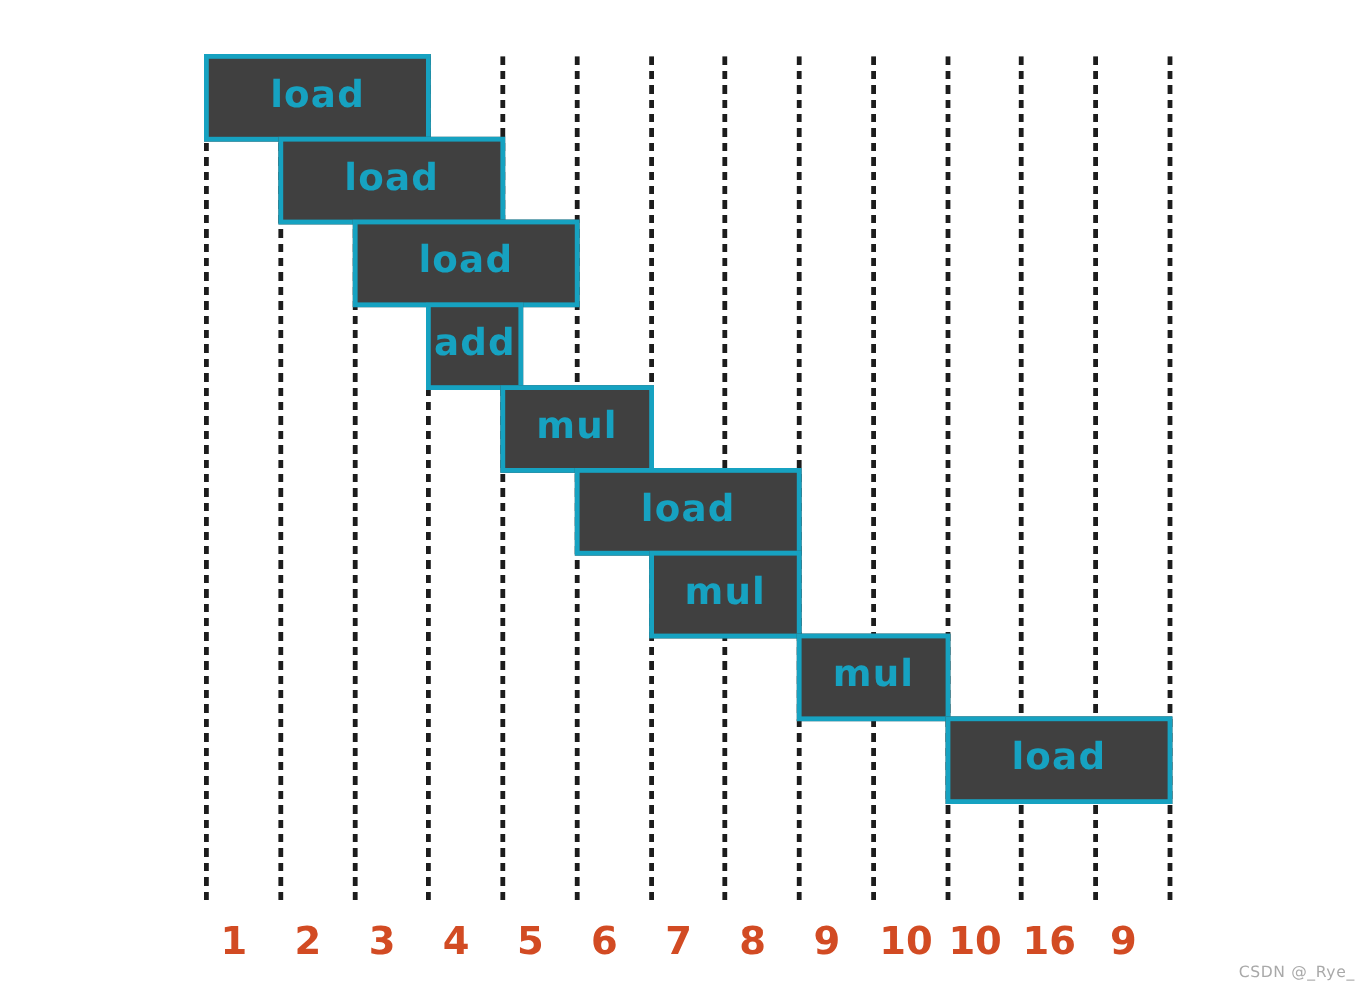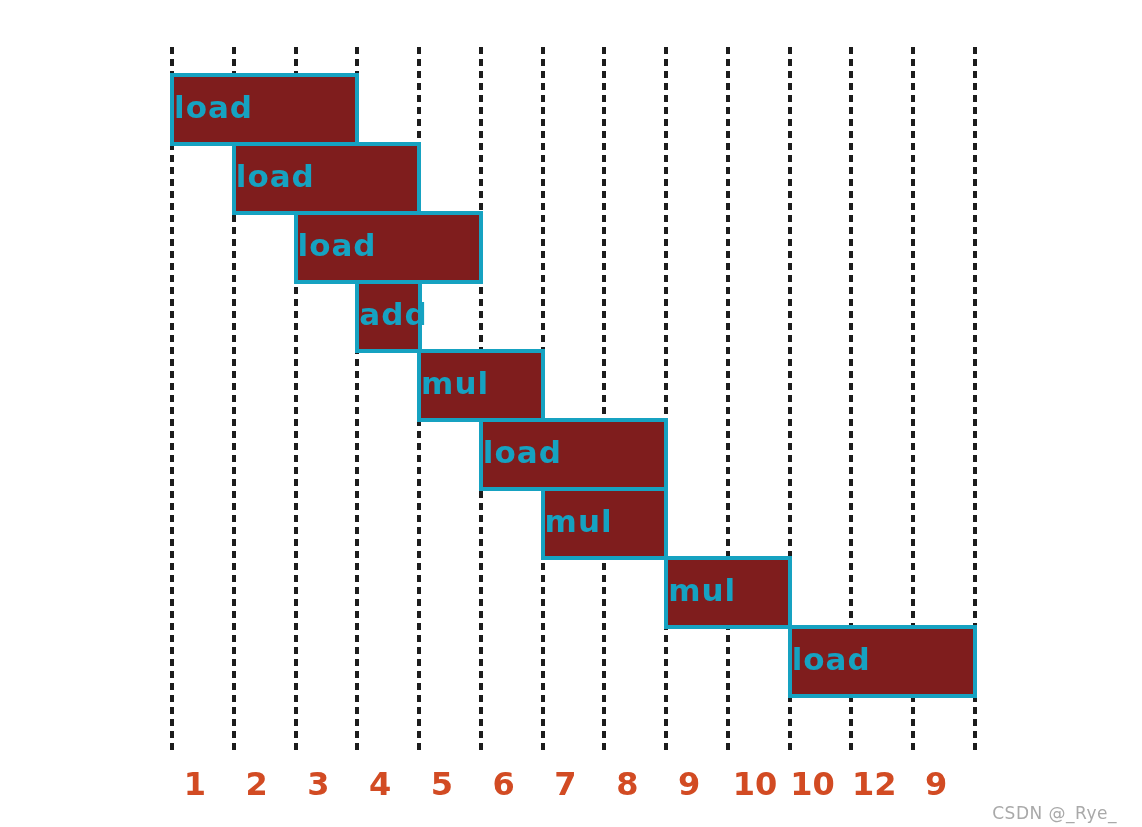--- a/index.html
+++ b/index.html
@@ -11,46 +11,46 @@
     font-family:"DejaVu Sans", sans-serif;
   }
   .grid-line{
     position:absolute;
     width:4px;
     background:repeating-linear-gradient(to bottom, var(--grid,#1c1c1c) 0 7px, transparent 7px 12px);
   }
   .instr-box{
     position:absolute;
     box-sizing:border-box;
-    background:#7f1d1d;
+    background:#404040;
     border:4px solid var(--teal,#16a2c1);
-    display:flex;align-items:center;justify-content:flex-start;margin-top:28px;
+    display:flex;align-items:center;justify-content:center;
   }
   .instr-label{
     color:var(--teal,#16a2c1);
     font-size:31px;
     font-weight:600;
     letter-spacing:1px;
     line-height:1;
     padding-bottom:4px;
   }
   .cycle-label{
     position:absolute;
     width:70px;
     text-align:center;
     color:var(--orange,#d24b23);
     font-size:32px;
     font-weight:600;
     line-height:1;
   }
   #watermark{
     position:absolute;
-    right:25px;top:803px;
+    right:13px;top:803px;
     color:#a9a9a9;
-    font-size:17px;
+    font-size:13px;
     letter-spacing:0.5px;
   }
 </style>
 </head>
 <body>
 
 <div id="stage" style="--teal: #16a2c1; --grid: #1c1c1c; --orange: #d24b23; --bg: #ffffff;">
   <div id="grid">
       <div class="grid-line" style="left: 170px; top: 47px; height: 706px;"></div>
       <div class="grid-line" style="left: 231.77px; top: 47px; height: 706px;"></div>
@@ -70,21 +70,21 @@
   <div id="boxes">
       <div class="instr-box" style="left: 170px; width: 189.31px; top: 45px; height: 73px;">
         <span class="instr-label">load</span>
       </div>
       <div class="instr-box" style="left: 231.77px; width: 189.31px; top: 114px; height: 73px;">
         <span class="instr-label">load</span>
       </div>
       <div class="instr-box" style="left: 293.54px; width: 189.31px; top: 183px; height: 73px;">
         <span class="instr-label">load</span>
       </div>
-      <div class="instr-box" style="left: 355.31px; width: 67px; top: 252px; height: 73px;">
+      <div class="instr-box" style="left: 355.31px; width: 81px; top: 252px; height: 73px;">
         <span class="instr-label">add</span>
       </div>
       <div class="instr-box" style="left: 417.08px; width: 127.54px; top: 321px; height: 73px;">
         <span class="instr-label">mul</span>
       </div>
       <div class="instr-box" style="left: 478.85px; width: 189.31px; top: 390px; height: 73px;">
         <span class="instr-label">load</span>
       </div>
       <div class="instr-box" style="left: 540.62px; width: 127.54px; top: 459px; height: 73px;">
         <span class="instr-label">mul</span>
@@ -101,17 +101,17 @@
       <div class="cycle-label" style="left: 221.655px; top: 768px;">2</div>
       <div class="cycle-label" style="left: 283.425px; top: 768px;">3</div>
       <div class="cycle-label" style="left: 345.195px; top: 768px;">4</div>
       <div class="cycle-label" style="left: 406.965px; top: 768px;">5</div>
       <div class="cycle-label" style="left: 468.735px; top: 768px;">6</div>
       <div class="cycle-label" style="left: 530.505px; top: 768px;">7</div>
       <div class="cycle-label" style="left: 592.275px; top: 768px;">8</div>
       <div class="cycle-label" style="left: 654.045px; top: 768px;">9</div>
       <div class="cycle-label" style="left: 720px; top: 768px;">10</div>
       <div class="cycle-label" style="left: 777.585px; top: 768px;">10</div>
-      <div class="cycle-label" style="left: 839.355px; top: 768px;">12</div>
+      <div class="cycle-label" style="left: 839.355px; top: 768px;">16</div>
       <div class="cycle-label" style="left: 901.125px; top: 768px;">9</div>
     </div>
   <div id="watermark">CSDN @_Rye_</div>
 </div>
 
 </body></html>

